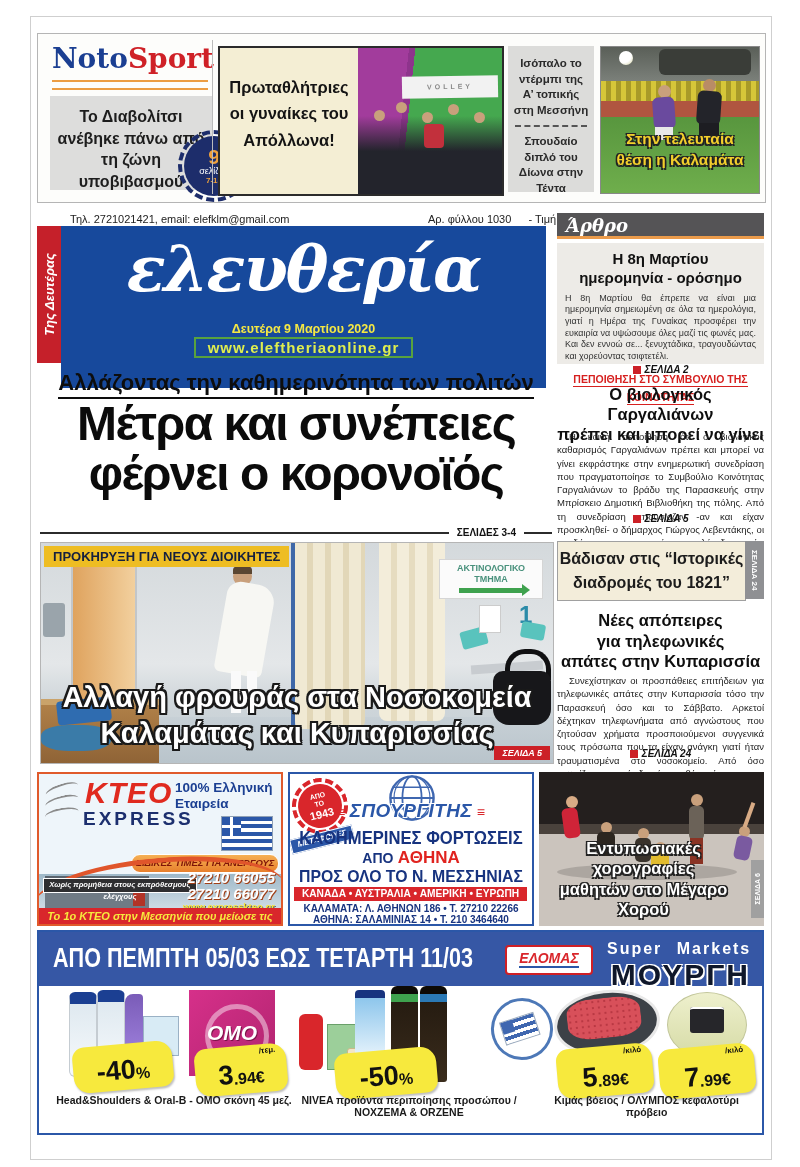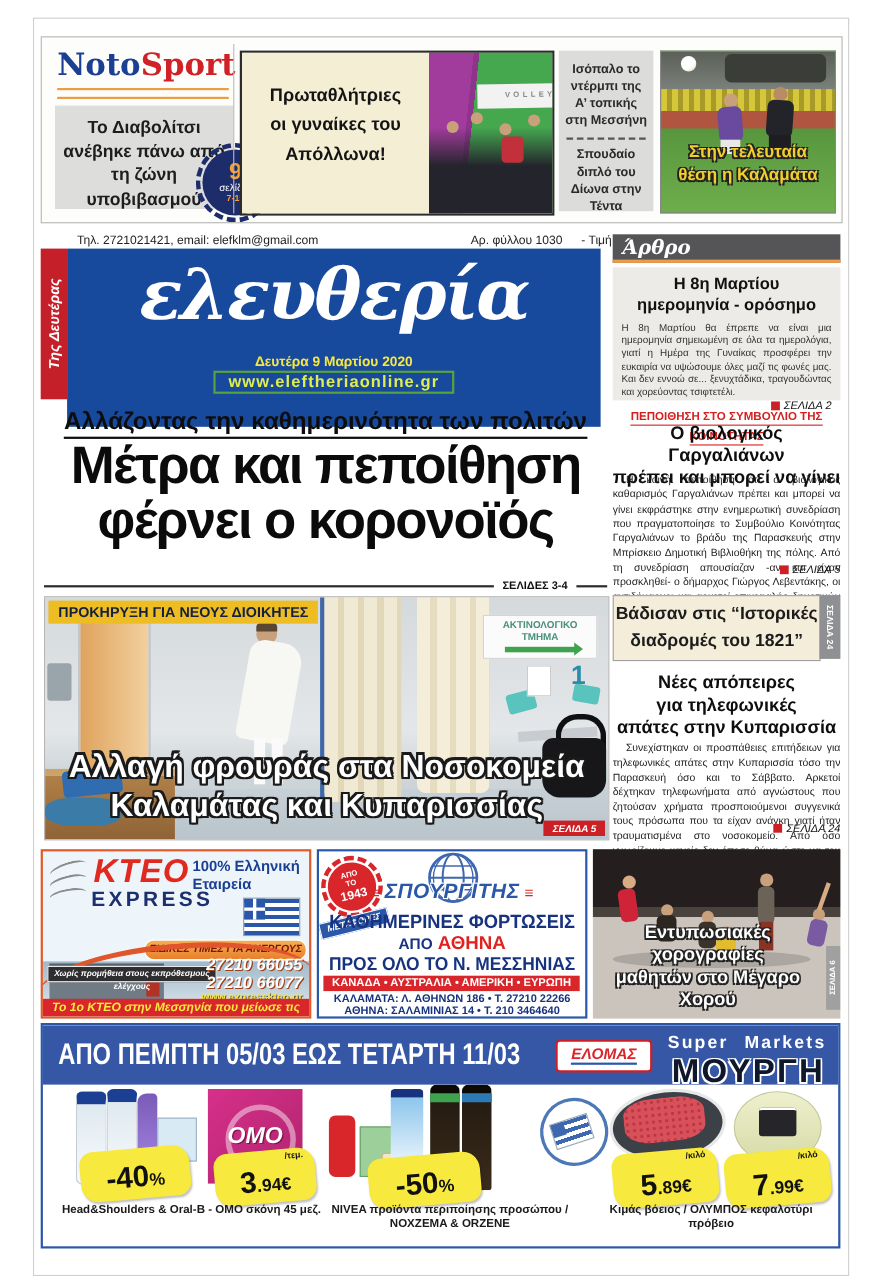--- a/index.html
+++ b/index.html
@@ -7,21 +7,21 @@
         font-family:"Liberation Sans",sans-serif;color:#111}
   .abs{position:absolute}
   .b{font-weight:bold}.i{font-style:italic}.ctr{text-align:center}.just{text-align:justify}
   .serif{font-family:"DejaVu Serif","Liberation Serif",serif}
   .outline-w{color:#fff;text-shadow:-2px -2px 0 #1a1a1a,2px -2px 0 #1a1a1a,-2px 2px 0 #1a1a1a,
              2px 2px 0 #1a1a1a,-2px 0 0 #1a1a1a,2px 0 0 #1a1a1a,0 -2px 0 #1a1a1a,0 2px 0 #1a1a1a}
   .outline-y{color:#f4cf2c;text-shadow:-1.5px -1.5px 0 #222,1.5px -1.5px 0 #222,
              -1.5px 1.5px 0 #222,1.5px 1.5px 0 #222}
   .outline-mini{color:#fff;text-shadow:-1.5px -1.5px 0 #222,1.5px -1.5px 0 #222,
              -1.5px 1.5px 0 #222,1.5px 1.5px 0 #222}
-  .pageref{font-weight:normal;font-style:italic;font-size:10px;color:#111;text-align:right}
+  .pageref{font-weight:bold;font-style:italic;font-size:10px;color:#111;text-align:center}
   .pageref .sq{display:inline-block;width:8px;height:8px;background:#cc2027;margin-right:4px;vertical-align:middle}
   .vflip{writing-mode:vertical-rl;transform:rotate(180deg)}
   .vdown{writing-mode:vertical-rl}
   .starburst{border-radius:50%;background:#1d2d6b;outline:4px dashed #1d2d6b;outline-offset:2px;
              display:flex;flex-direction:column;align-items:center;justify-content:center;color:#fff}
   .tag{position:absolute;background:#f7e93d;border-radius:12px 16px 12px 16px;transform:rotate(-5deg);
        display:flex;align-items:flex-end;justify-content:center;padding:4px 4px 6px;
        box-shadow:1px 2px 2px rgba(0,0,0,.25)}
   .tag .big{font-size:27px;font-weight:bold;line-height:1}
   .tag .small{font-size:16px;font-weight:bold;line-height:1.15}
@@ -52,21 +52,21 @@
     <div class="abs b ctr" style="left:12px;top:62px;width:150px;height:80px;background:#dddddc;color:#1d1d1d;
                 font-size:16px;line-height:1.35;padding:10px 6px 4px">Το Διαβολίτσι ανέβηκε πάνω από τη ζώνη υποβιβασμού</div>
     <div class="abs starburst" style="left:146px;top:102px;width:60px;height:60px">
       <span class="b" style="color:#f0a23c;font-size:21px;line-height:1">9</span>
       <span style="font-size:9px;line-height:1.1">σελίδες</span>
       <span class="b" style="color:#f0a23c;font-size:8px;line-height:1.1">7-15</span>
     </div>
     <div class="abs" style="left:174px;top:6px;width:1px;height:154px;background:#bbb"></div>
 
     <div class="abs" style="left:180px;top:12px;width:282px;height:146px;border:2px solid #2b2b2b;display:flex">
-      <div class="b ctr" style="width:126px;background:#f4eed4;font-size:16.5px;line-height:1.6;padding:26px 22px 0;color:#141414">Πρωταθλήτριες οι γυναίκες του Απόλλωνα!</div>
+      <div class="b ctr" style="width:126px;background:#f4eed4;font-size:16.5px;line-height:1.6;padding:26px 6px 0;color:#141414">Πρωταθλήτριες οι γυναίκες του Απόλλωνα!</div>
       <div style="flex:1;position:relative;background:linear-gradient(96deg,#a23c9c 0 32%,#8e348c 32% 36%,#45a84f 36% 100%);overflow:hidden">
         <div class="abs b ctr" style="left:44px;top:28px;width:96px;height:22px;background:#f2f2f2;color:#8a8a8a;font-size:7px;
                     letter-spacing:3px;line-height:22px;transform:rotate(-1deg)">VOLLEY</div>
         <div class="abs" style="left:0;bottom:0;width:100%;height:78px;background:linear-gradient(rgba(35,36,44,0),#23242c 45%)"></div>
         <div class="head" style="left:16px;top:62px;width:11px;height:11px"></div>
         <div class="head" style="left:38px;top:54px;width:11px;height:11px"></div>
         <div class="head" style="left:64px;top:64px;width:11px;height:11px"></div>
         <div class="head" style="left:90px;top:56px;width:11px;height:11px"></div>
         <div class="head" style="left:116px;top:64px;width:11px;height:11px"></div>
         <div class="abs" style="left:66px;top:76px;width:20px;height:24px;background:#c2303c;border-radius:4px"></div>
@@ -157,21 +157,21 @@
   </div>
   <div class="abs just" style="left:557px;top:674px;width:207px;font-size:9.5px;line-height:1.4;text-indent:12px;color:#222">Συνεχίστηκαν οι προσπάθειες επιτήδειων για τηλεφωνικές απάτες στην Κυπαρισσία τόσο την Παρασκευή όσο και το Σάββατο. Αρκετοί δέχτηκαν τηλεφωνήματα από αγνώστους που ζητούσαν χρήματα προσποιούμενοι συγγενικά τους πρόσωπα που τα είχαν ανάγκη γιατί ήταν τραυματισμένα στο νοσοκομείο. Από όσο γνωρίζουμε κανείς δεν έπεσε θύμα ώστε να του αποσπάσουν χρήματα.</div>
   <div class="abs pageref" style="left:557px;top:748px;width:207px">
     <span class="sq"></span><span>ΣΕΛΙΔΑ 24</span>
   </div>
 
   <div class="abs ctr" style="left:40px;top:370px;width:512px">
     <span class="b" style="font-size:22px;border-bottom:2px solid #0d0d0d;padding-bottom:2px;color:#0d0d0d">Αλλάζοντας την καθημερινότητα των πολιτών</span>
   </div>
   <div class="abs ctr b" style="left:25px;top:399px;width:542px;font-size:48px;line-height:1.04;letter-spacing:-1.5px;color:#0b0b0b">
-    <div>Μέτρα και πεποίθηση</div>
+    <div>Μέτρα και συνέπειες</div>
     <div>φέρνει ο κορονοϊός</div>
   </div>
   <div class="abs" style="left:40px;top:527px;width:512px;display:flex;align-items:center;gap:8px">
     <div style="flex:1;border-top:2px solid #2b2b2b"></div>
     <span class="b" style="font-size:10px;color:#111">ΣΕΛΙΔΕΣ 3-4</span>
     <div style="width:28px;border-top:2px solid #2b2b2b"></div>
   </div>
 
   <div class="abs" style="left:40px;top:542px;width:512px;height:220px;overflow:hidden;border:1px solid #b5b5b5;
               background:linear-gradient(#d4d9dc 0%,#e4e7e9 55%,#cfd6da 72%,#c2ccd3 100%)">

